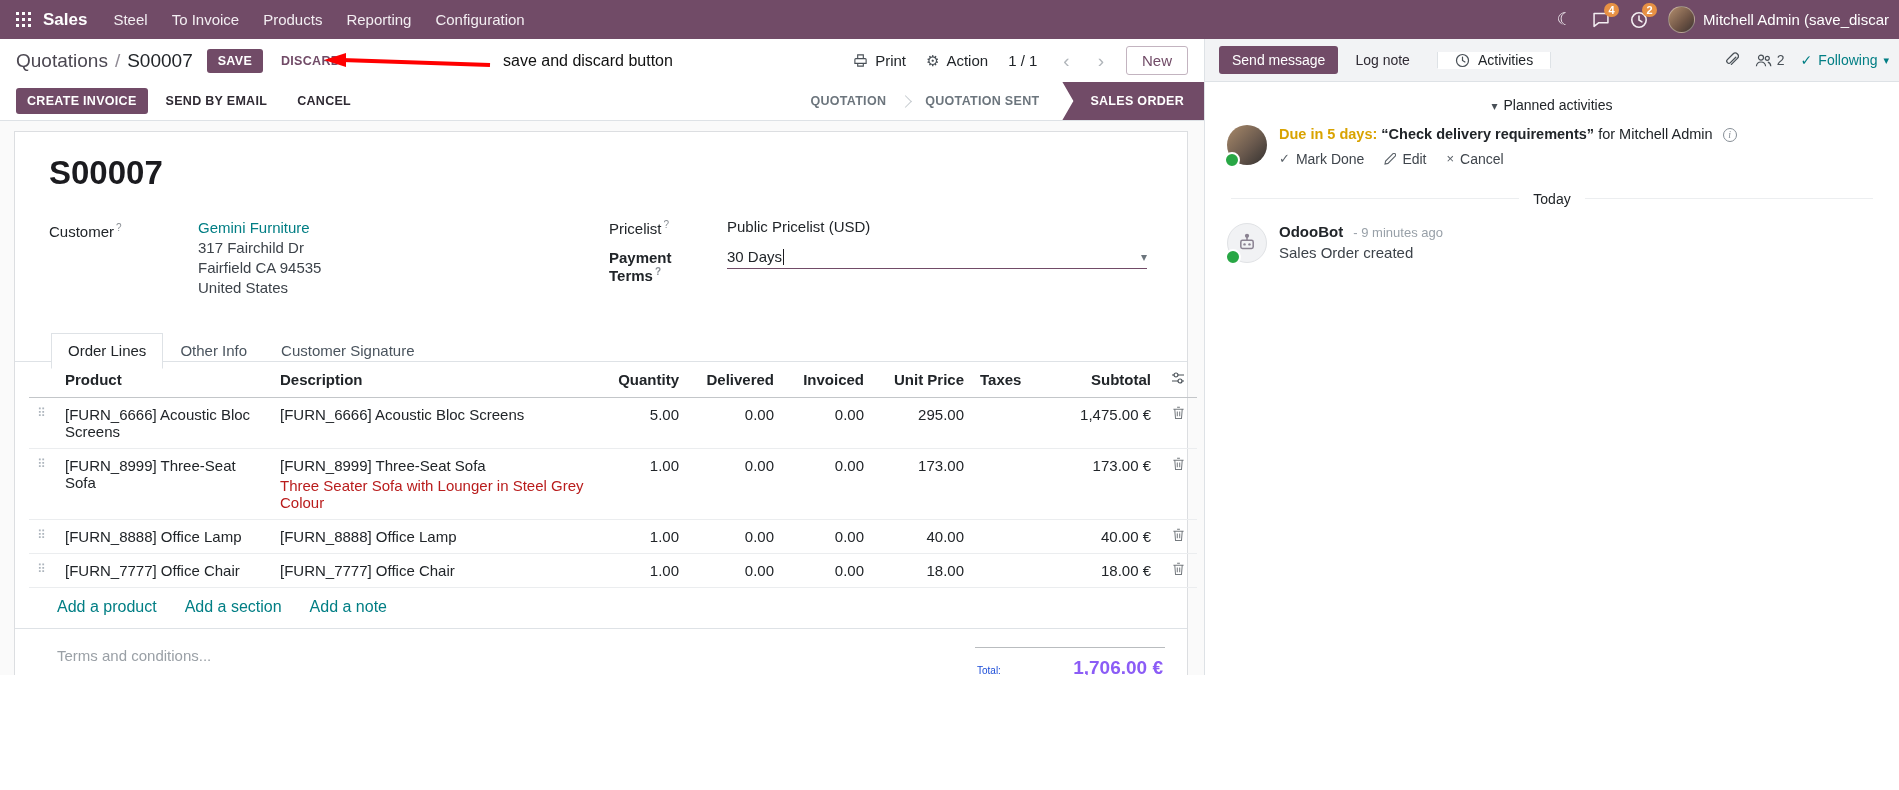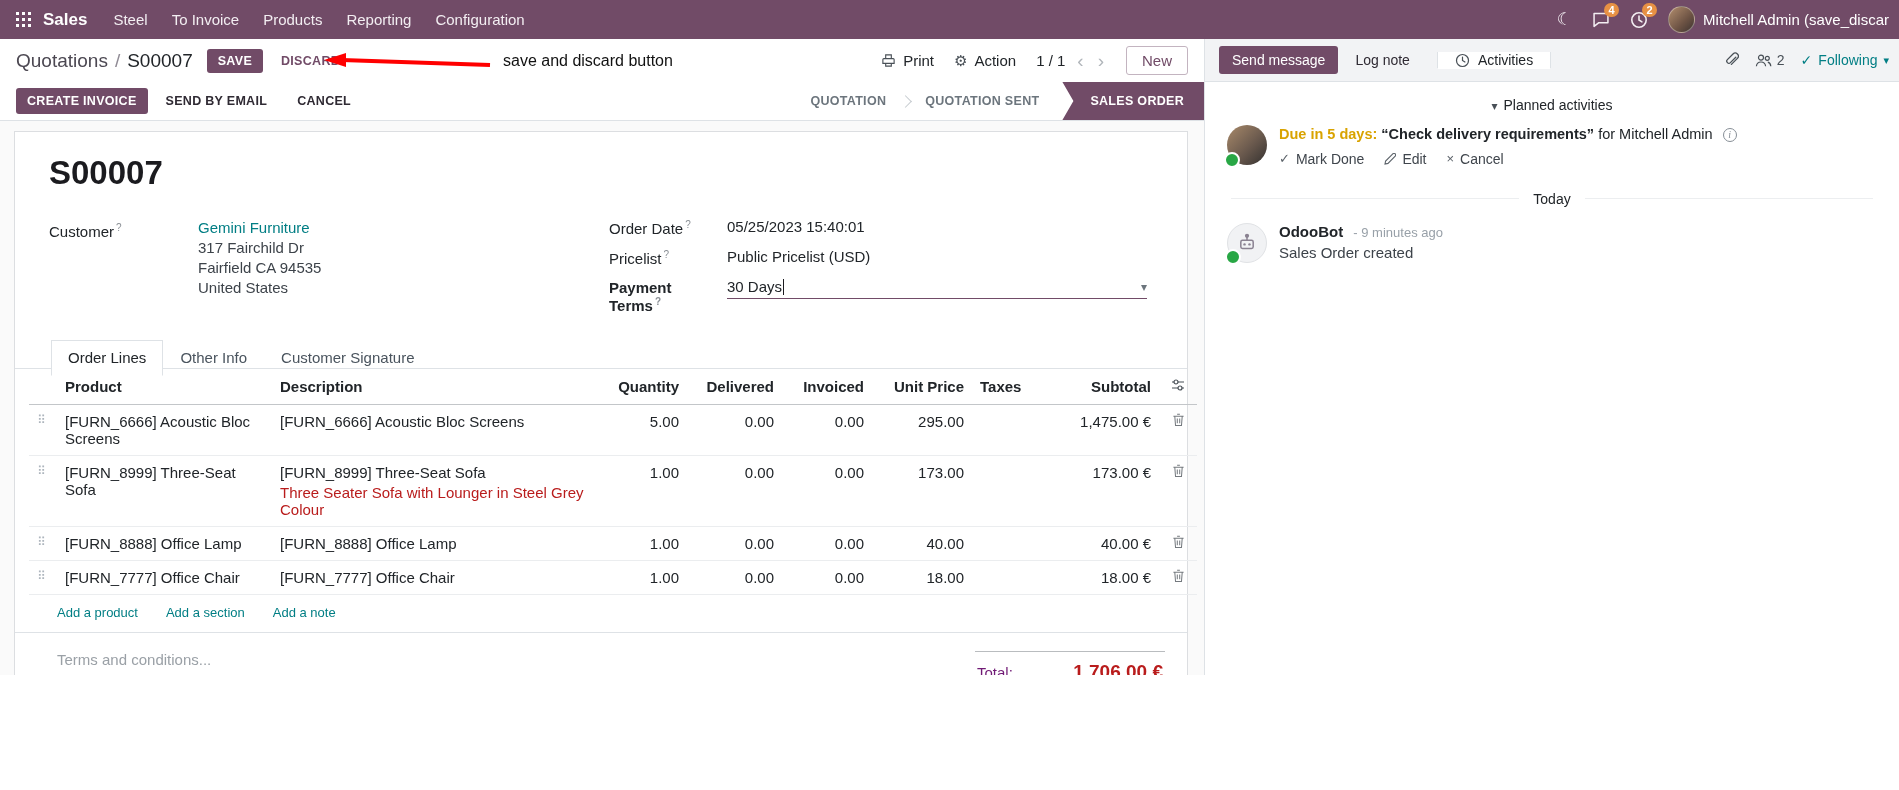--- a/index.html
+++ b/index.html
@@ -30,21 +30,21 @@
   .breadcrumb { font-size:19px; display:flex; align-items:center; gap:7px; }
   .breadcrumb .parent { color:#4c4852; }
   .breadcrumb .sep { color:#8f8a94; }
   .btn-save { margin-left:14px; background:#714B67; color:#fff; border:none; font-size:12.5px; font-weight:700; letter-spacing:.3px; padding:5px 11px; border-radius:3px; }
   .btn-discard { margin-left:12px; background:none; border:none; color:#714B67; font-size:12.5px; font-weight:700; letter-spacing:.3px; padding:5px 6px; }
   .annotation-arrow { position:absolute; left:322px; top:13px; z-index:5; }
   .annotation-text { position:absolute; left:503px; top:13px; font-size:16px; color:#111; z-index:5; white-space:nowrap; }
   .cp-right { margin-left:auto; display:flex; align-items:center; gap:20px; }
   .cp-btn { display:flex; align-items:center; gap:7px; font-size:15px; color:#212529; background:none; border:none; }
   .cp-btn .glyph { font-size:15px; color:#495057; }
-  .pager { display:flex; align-items:center; gap:10px; font-size:15px; }
+  .pager { display:flex; align-items:center; gap:24px; font-size:15px; }
   .pager .arrow { color:#b0b5ba; font-size:19px; line-height:1; padding:0 2px; }
   .btn-new { background:#fff; border:1px solid #c3b4c0; color:#714B67; font-size:15px; padding:5px 15px; border-radius:3px; }
 
   
   .statusbar { height:39px; border-bottom:1px solid #dee2e6; display:flex; align-items:stretch; padding-left:16px; background:#fff; }
   .sb-left { display:flex; align-items:center; gap:6px; }
   .btn-primary { background:#714B67; color:#fff; border:none; font-size:12.5px; font-weight:700; letter-spacing:.3px; padding:6px 11px; border-radius:3px; }
   .btn-flat { background:none; border:none; color:#2f2a33; font-size:12.5px; font-weight:600; letter-spacing:.3px; padding:6px 12px; }
   .status-steps { margin-left:auto; display:flex; align-items:stretch; }
   .step { display:flex; align-items:center; padding:0 17px; font-size:12.5px; font-weight:600; letter-spacing:.3px; color:#6c757d; }
@@ -90,27 +90,27 @@
   .olines .c-dlv { width:95px; }
   .olines .c-inv { width:90px; }
   .olines .c-up  { width:100px; }
   .olines .c-tax { width:75px; }
   .olines .c-sub { width:112px; }
   .olines .c-act { width:38px; text-align:center; }
   .edited { color:#2160c4; }
   .desc2 { color:#b91c1c; margin-top:3px; }
   .th-gear { text-align:right; }
 
-  .add-links { display:flex; gap:28px; padding:10px 14px 12px 42px; border-bottom:1px solid #dee2e6; font-size:13px; }
+  .add-links { display:flex; gap:28px; padding:10px 14px 12px 42px; border-bottom:1px solid #dee2e6; font-size:16px; }
 
   .sheet-bottom { display:flex; justify-content:space-between; align-items:flex-start; padding:18px 22px 0 42px; }
   .terms { color:#9aa0a6; font-size:15px; }
   .total-block { width:190px; border-top:1px solid #b9bcbf; border-bottom:1px solid #dee2e6; padding:9px 2px 10px; display:flex; justify-content:space-between; align-items:baseline; }
-  .total-label { font-size:15px; color:#701a75; }
-  .total-value { font-size:19px; font-weight:700; color:#b91c1c; }
+  .total-label { font-size:10px; color:#1d4ed8; }
+  .total-value { font-size:19px; font-weight:700; color:#8b5cf6; }
 
   
   .chatter-topbar { height:43px; background:#f2f3f5; border-bottom:1px solid #dee2e6; display:flex; align-items:stretch; padding-left:14px; }
   .ct-left { display:flex; align-items:center; gap:4px; }
   .btn-send { background:#714B67; color:#fff; border:none; font-size:14px; padding:6px 13px; border-radius:3px; font-weight:500; }
   .btn-lognote { background:none; border:none; color:#2f2a33; font-size:14px; padding:6px 13px; }
   .activities-tab { display:flex; align-items:center; gap:8px; padding:0 17px; background:#fff; border:1px solid #dee2e6; border-top:none; border-bottom:none; margin-left:10px; font-size:14px; color:#212529; position:relative; }
   .activities-tab::after { content:""; position:absolute; left:0; right:0; bottom:-1px; height:1px; background:#fff; }
   .ct-right { margin-left:auto; display:flex; align-items:center; gap:16px; padding-right:10px; }
   .ct-icon { display:flex; align-items:center; gap:5px; color:#495057; font-size:14px; }
@@ -265,24 +265,20 @@
               <div>
                 <a class="link" data-interactable="true">Gemini Furniture</a>
                 <div class="addr" data-interactable="false">317 Fairchild Dr</div>
                 <div class="addr" data-interactable="false">Fairfield CA 94535</div>
                 <div class="addr" data-interactable="false">United States</div>
               </div>
             </div>
           </div>
 
           <div class="fcol-right">
-            <div class="frow-right">
-              <div class="flabel-r" data-interactable="false"><span>Order Date</span><sup class="help" data-interactable="false">?</sup></div>
-              <div class="fvalue" data-interactable="true">05/25/2023 15:40:01</div>
-            </div>
             <div class="frow-right">
               <div class="flabel-r" data-interactable="false"><span>Pricelist</span><sup class="help" data-interactable="false">?</sup></div>
               <div class="fvalue" data-interactable="true">Public Pricelist (USD)</div>
             </div>
             <div class="frow-right">
               <div class="flabel-r bold" data-interactable="false"><span>Payment Terms</span><sup class="help" data-interactable="false">?</sup></div>
               <div class="pt-field" data-interactable="true">
                 <span class="fvalue" data-interactable="false">30 Days</span>
                 <span class="cursor-bar" data-interactable="false"></span>
                 <span class="pt-caret" data-interactable="true">▾</span>

